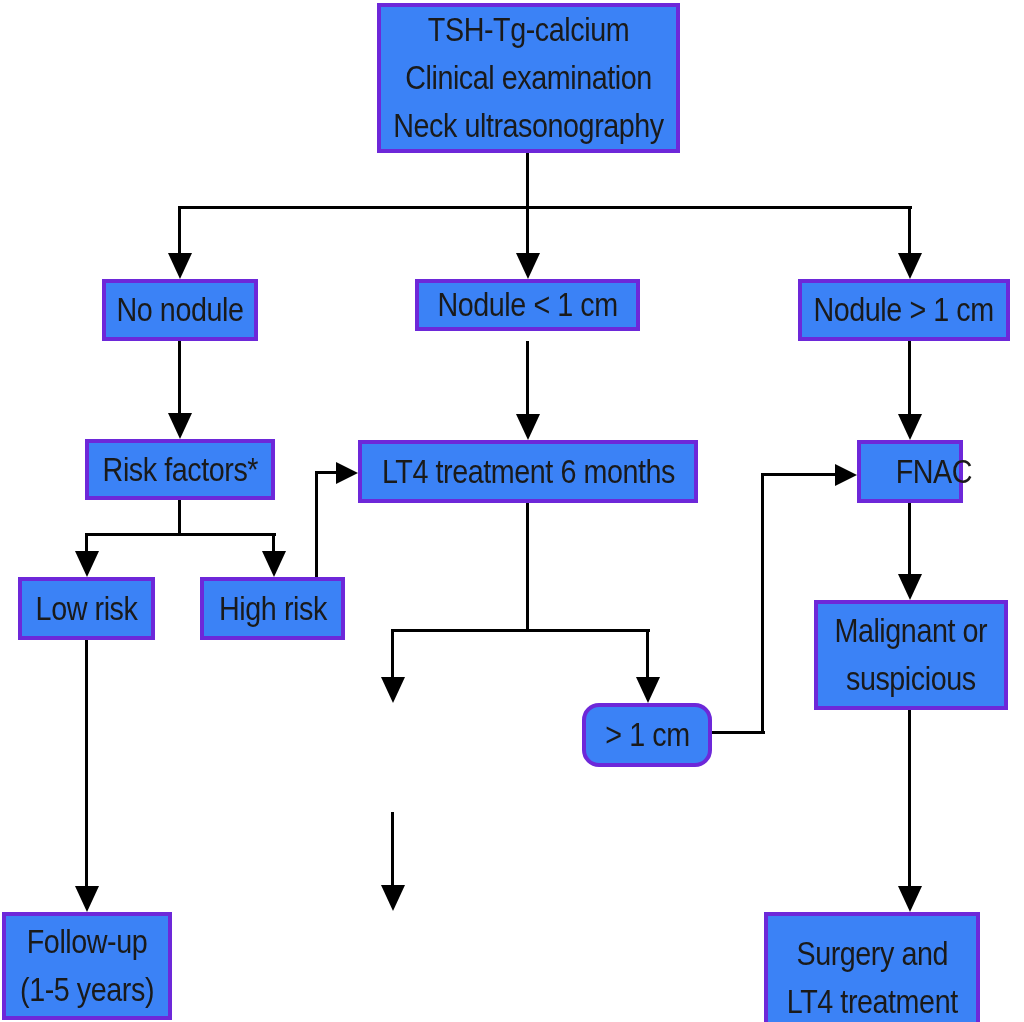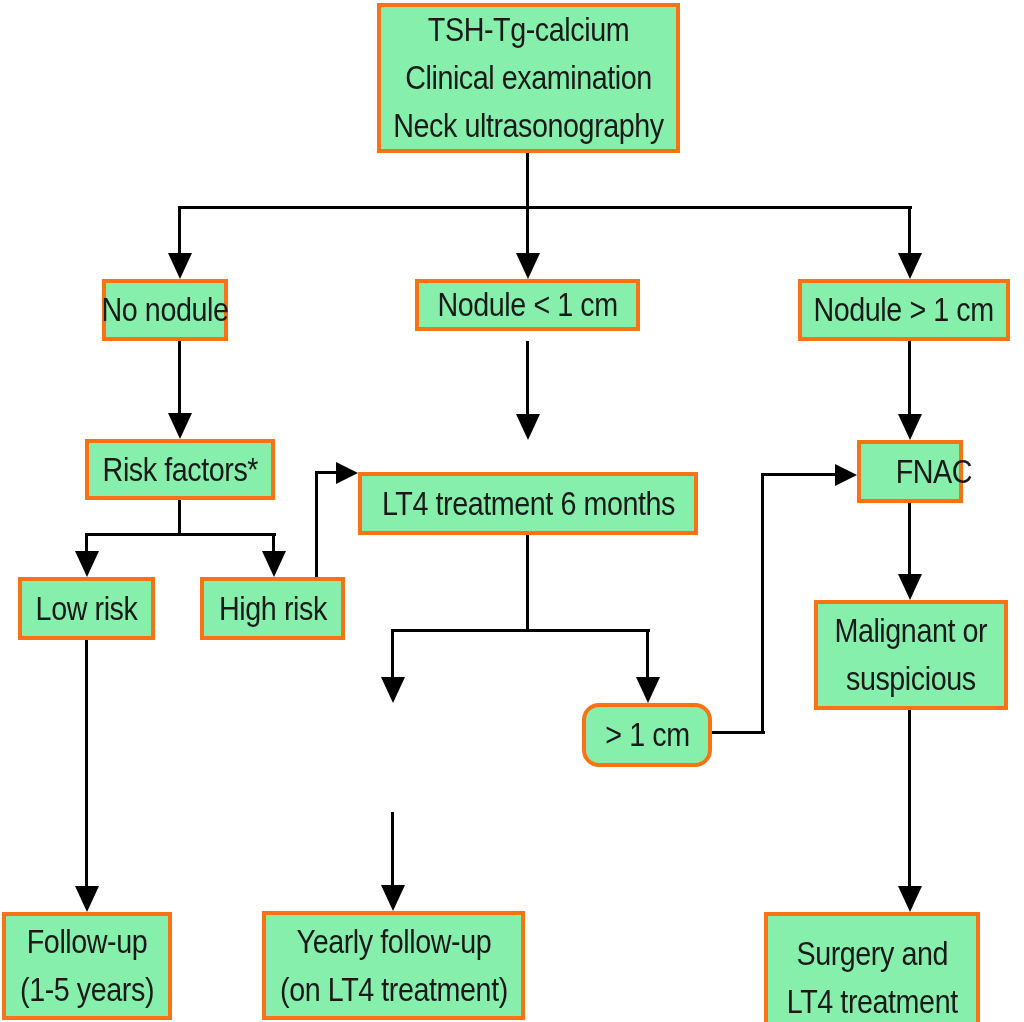--- a/index.html
+++ b/index.html
@@ -11,22 +11,22 @@
     position: relative;
     width: 1024px;
     height: 1022px;
     background: #ffffff;
     font-family: "Liberation Sans", "DejaVu Sans", sans-serif;
     overflow: hidden;
   }
   .box {
     position: absolute;
     box-sizing: border-box;
-    border: 4px solid #f97316;
-    background: #86efac;
+    border: 4px solid #6d28d9;
+    background: #3b82f6;
     display: flex;
     align-items: center;
     justify-content: center;
     z-index: 2;
   }
   .label {
     display: block;
     white-space: pre;
     text-align: center;
     font-size: 33px;
@@ -64,37 +64,37 @@
 <body>
 
 <div id="canvas">
 
   <div class="box" style="left:377px; top:3px; width:303px; height:150px;">
     <span class="label">TSH-Tg-calcium
 Clinical examination
 Neck ultrasonography</span>
   </div>
 
-  <div class="box" style="left:102px; top:279px; width:126px; height:62px;">
+  <div class="box" style="left:102px; top:279px; width:156px; height:62px;">
     <span class="label">No nodule</span>
   </div>
 
   <div class="box" style="left:415px; top:279px; width:225px; height:52px;">
     <span class="label">Nodule &lt; 1 cm</span>
   </div>
 
   <div class="box" style="left:798px; top:279px; width:212px; height:62px;">
     <span class="label">Nodule &gt; 1 cm</span>
   </div>
 
   <div class="box" style="left:85px; top:439px; width:190px; height:61px;">
     <span class="label">Risk factors*</span>
   </div>
 
-  <div class="box" style="left:358px; top:440px; width:340px; height:63px;margin-top:32px;">
+  <div class="box" style="left:358px; top:440px; width:340px; height:63px;">
     <span class="label">LT4 treatment 6 months</span>
   </div>
 
   <div class="box" style="left:857px; top:440px; width:106px; height:63px;padding-left:47px;">
     <span class="label">FNAC</span>
   </div>
 
   <div class="box" style="left:18px; top:577px; width:137px; height:63px;">
     <span class="label">Low risk</span>
   </div>
@@ -111,24 +111,20 @@
   <div class="box" style="left:814px; top:600px; width:194px; height:110px;">
     <span class="label">Malignant or
 suspicious</span>
   </div>
 
   <div class="box" style="left:2px; top:912px; width:170px; height:108px;">
     <span class="label">Follow-up
 (1-5 years)</span>
   </div>
 
-  <div class="box" style="left:262px; top:911px; width:263px; height:109px;">
-    <span class="label">Yearly follow-up
-(on LT4 treatment)</span>
-  </div>
 
   <div class="box" style="left:764px; top:912px; width:216px; height:132px;">
     <span class="label">Surgery and
 LT4 treatment</span>
   </div>
 
   <div class="vline" style="left:526px; top:153px; height:56px;"></div>
   <div class="hline" style="left:178px; top:206px; width:734px;"></div>
 
   <div class="vline" style="left:178px; top:206px; height:49px;"></div>

